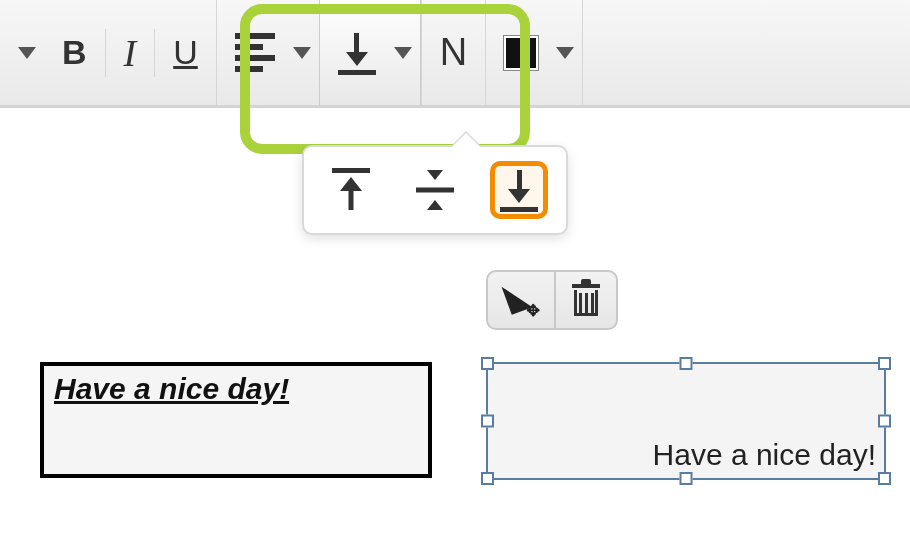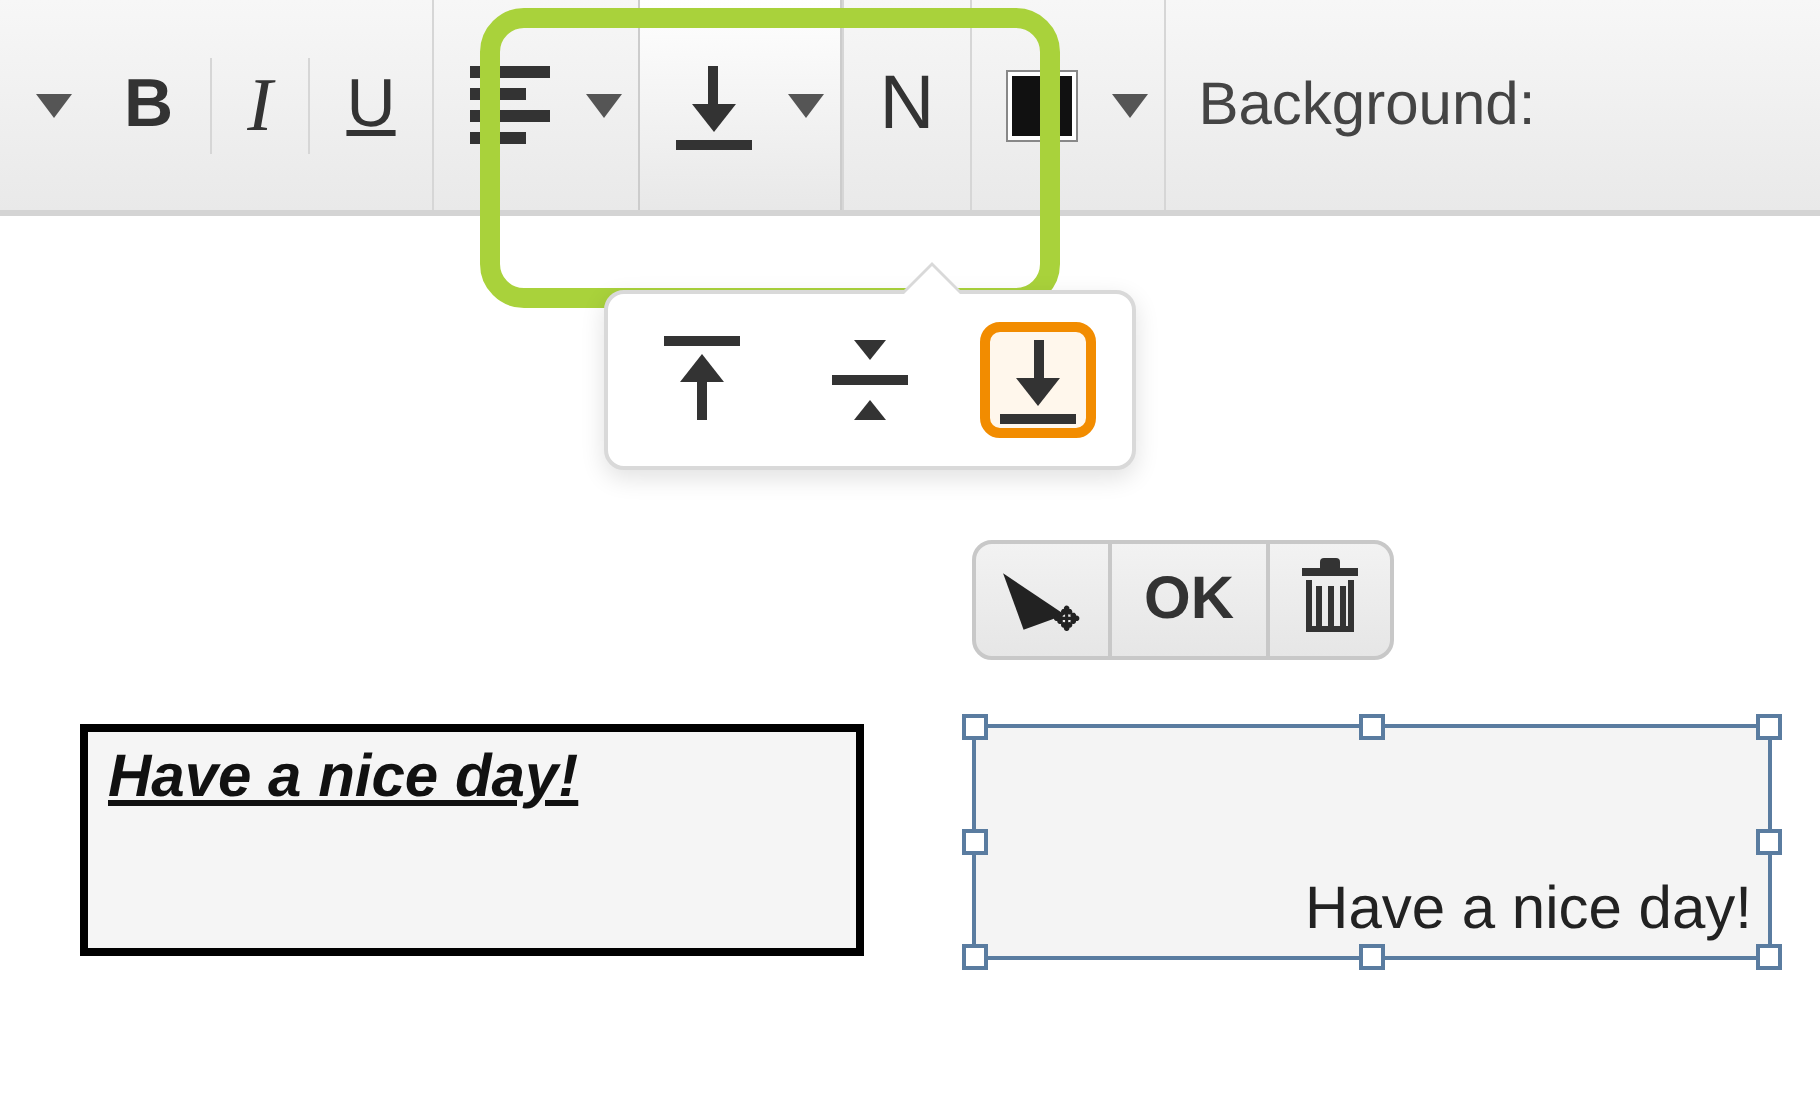--- a/index.html
+++ b/index.html
@@ -227,21 +227,20 @@
 
   <div class="sep" style="height:100%;"></div>
 
   <div class="tbtn withdrop">
     <div class="swatch"></div>
     <span class="caret"></span>
   </div>
 
   <div class="sep" style="height:100%;"></div>
 
-  <div class="bg-label">Background:</div>
 </div>
 
 <div class="green-ring" style="left:240px; top:4px; width:290px; height:150px;"></div>
 
 <div class="dropdown" style="left:302px; top:145px;">
   <div class="dd-item">
     <div class="valign-top-icon">
       <div class="bar"></div>
         <div class="arrow"></div>
         <div class="stem"></div>
@@ -262,23 +261,20 @@
     </div>
   </div>
 </div>
 
 <div class="ctxbar" style="left:486px; top:270px;">
   <div class="ctxbtn">
     <div class="cursor-icon">
       <div class="ptr"></div>
         <div class="plus">✥</div>
     </div>
-  </div>
-  <div class="ctxbtn">
-    <span>OK</span>
   </div>
   <div class="ctxbtn">
     <div class="trash-icon">
       <div class="lid"></div>
       <div class="body">
           <span></span>
           <span></span>
           <span></span>
         </div>
     </div>

